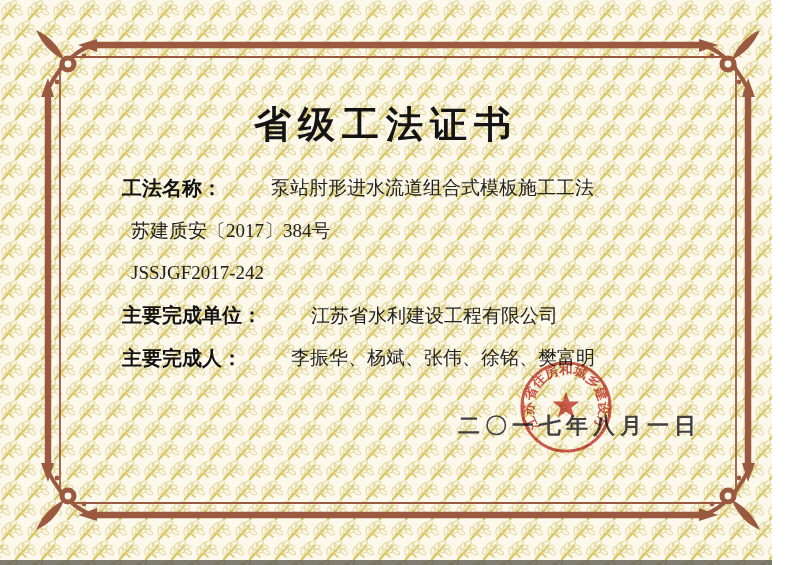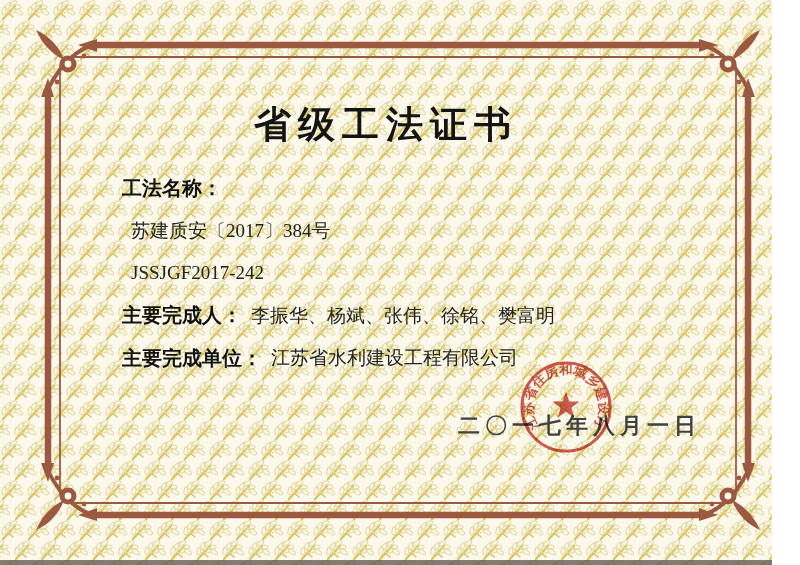--- a/index.html
+++ b/index.html
@@ -8,21 +8,21 @@
     background:#fcf9ec; font-family:"Liberation Serif","DejaVu Serif",serif;
   }
   .bg-svg{position:absolute; left:0; top:0; width:800px; height:565px; z-index:0;}
   .content{position:absolute; inset:0; z-index:2;}
   .cert-title{
     position:absolute; left:0; right:0; top:100px; text-align:center;
     font-size:37px; font-weight:700; letter-spacing:7px; color:#141414;
     font-family:"Liberation Serif","DejaVu Serif",serif;
   }
   .fields{position:absolute; left:122px; top:167px; width:600px;}
-  .field-row{height:42.5px; display:flex; align-items:center;}
+  .field-row{height:42.5px; display:flex; align-items:center;gap:40px;}
   .field-label{
     font-family:"Liberation Sans","DejaVu Sans",sans-serif;
     font-weight:700; font-size:20px; color:#111; white-space:nowrap;
   }
   .field-value{
     font-family:"Liberation Serif","DejaVu Serif",serif;
     font-size:19px; color:#21211f; margin-left:9px; white-space:nowrap;
   }
   .issue-date{
     position:absolute; left:458px; top:411px;
@@ -100,34 +100,35 @@
     <use href="#corner-ornament" transform="translate(0,560) scale(1,-1)"></use>
     <use href="#corner-ornament" transform="translate(796,560) scale(-1,-1)"></use>
   </svg>
 
   <div class="content">
     <div class="cert-title">省级工法证书</div>
 
     <div class="fields">
       <div class="field-row">
         <span class="field-label">工法名称：</span>
+        <span class="field-value">泵站肘形进水流道组合式模板施工工法</span>
       </div>
       <div class="field-row">
         <span class="field-value">苏建质安〔2017〕384号</span>
       </div>
       <div class="field-row">
         <span class="field-value">JSSJGF2017-242</span>
       </div>
       <div class="field-row">
+        <span class="field-label">主要完成单位：</span>
+        <span class="field-value">江苏省水利建设工程有限公司</span>
+      </div>
+      <div class="field-row">
         <span class="field-label">主要完成人：</span>
         <span class="field-value">李振华、杨斌、张伟、徐铭、樊富明</span>
-      </div>
-      <div class="field-row">
-        <span class="field-label">主要完成单位：</span>
-        <span class="field-value">江苏省水利建设工程有限公司</span>
       </div>
     </div>
 
     <div class="issue-date">二〇一七年八月一日</div>
   </div>
 
   <svg class="seal" viewBox="0 0 100 100" xmlns="http://www.w3.org/2000/svg">
     <defs>
       <path id="sealArc" d="M 22.8,70.5 A 34 34 0 1 1 77.2,70.5" fill="none"></path>
     </defs>

